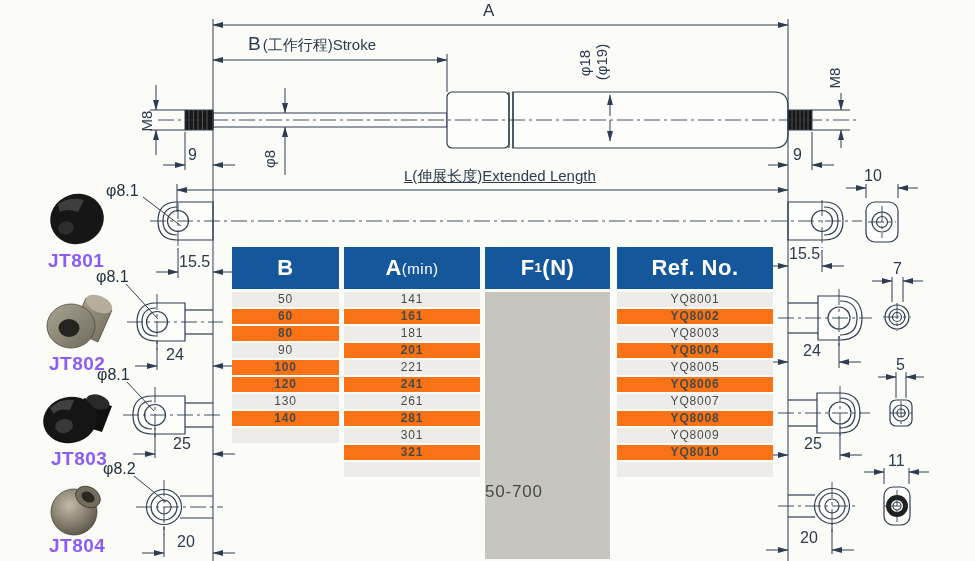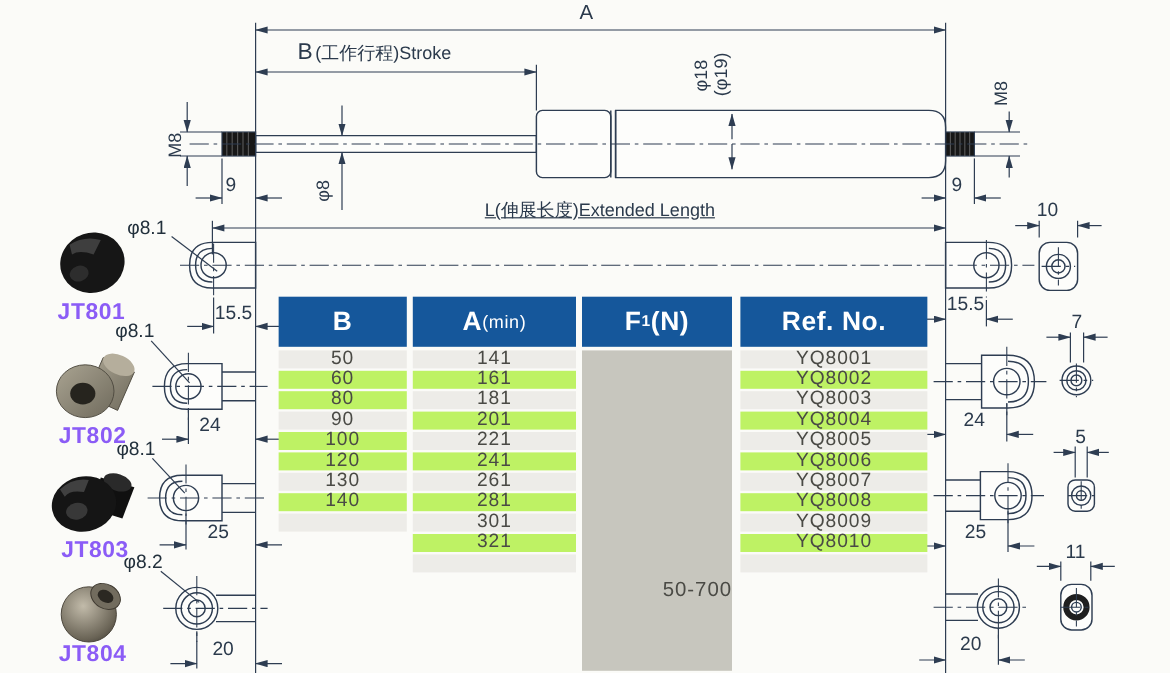--- a/index.html
+++ b/index.html
@@ -20,27 +20,27 @@
   .tcol{position:absolute;top:0;}
   .col-b{left:0;width:107px;}
   .col-a{left:112px;width:136px;}
   .col-f{left:253px;width:125px;}
   .col-ref{left:385px;width:156px;}
   .thead{height:42px;background:#15579b;color:#fff;display:flex;align-items:center;
          justify-content:center;font-weight:bold;font-size:22px;letter-spacing:.5px;}
   .thead .small{font-size:15px;font-weight:normal;}
   .thead sub{font-size:13px;line-height:0;}
   .cell{height:15px;margin-top:2px;display:flex;align-items:center;justify-content:center;
-        font-size:16px;color:#4a4a45;letter-spacing:.8px;}
+        font-size:12px;color:#4a4a45;letter-spacing:.8px;}
   .cell.first{margin-top:2.5px;}
   .light{background:#edece8;}
-  .dark{background:#bef264;}
+  .dark{background:#f97316;font-weight:bold;}
   .fmerged{position:relative;margin-top:2.5px;height:267px;background:#c7c6be;}
-  .fmerged .fval{position:absolute;left:0;right:0;top:190px;text-align:right;
-                 font-size:17px;color:#4a4a45;letter-spacing:.8px;padding-left:36px;}
+  .fmerged .fval{position:absolute;left:0;right:0;top:190px;text-align:left;
+                 font-size:17px;color:#4a4a45;letter-spacing:.8px;}
 </style>
 </head>
 <body>
 
 <div id="stage">
 
   <svg width="975" height="561" viewBox="0 0 975 561">
     <defs>
       <marker id="ar" markerWidth="11" markerHeight="8" refX="10" refY="3" orient="auto" markerUnits="userSpaceOnUse">
         <path d="M0,0 L10.5,3 L0,6 Z" fill="#2e3d52"></path>

